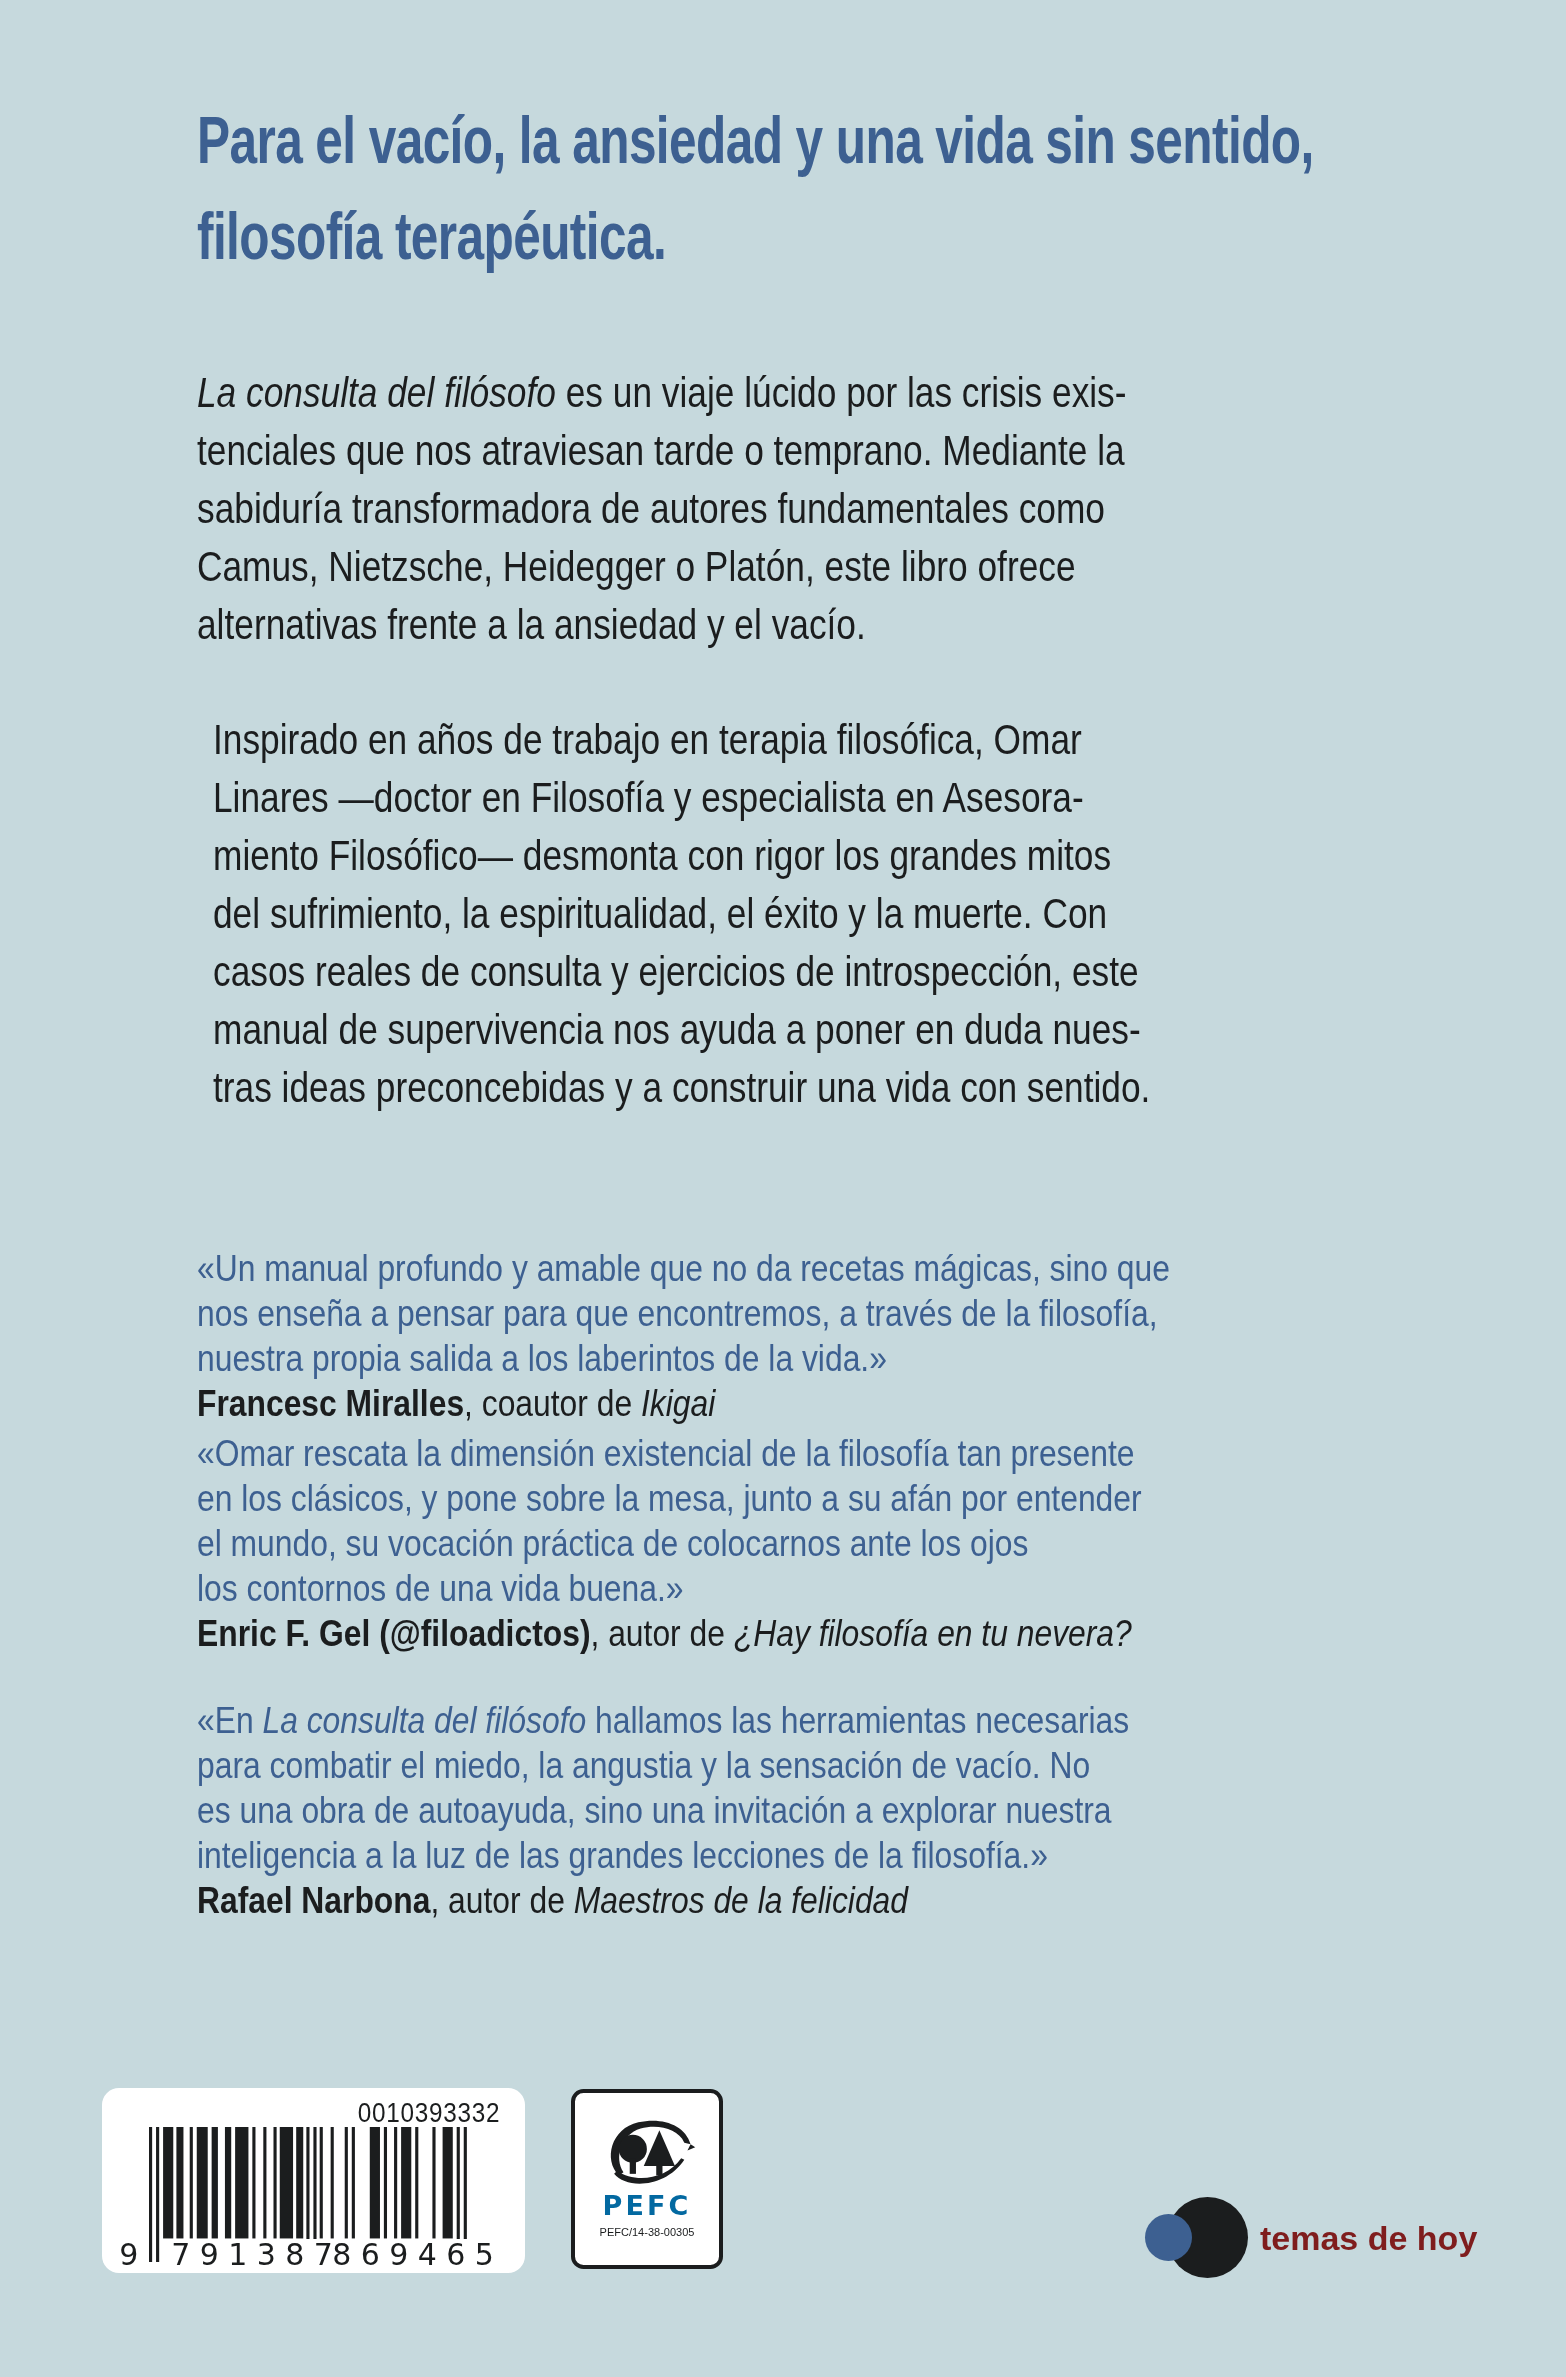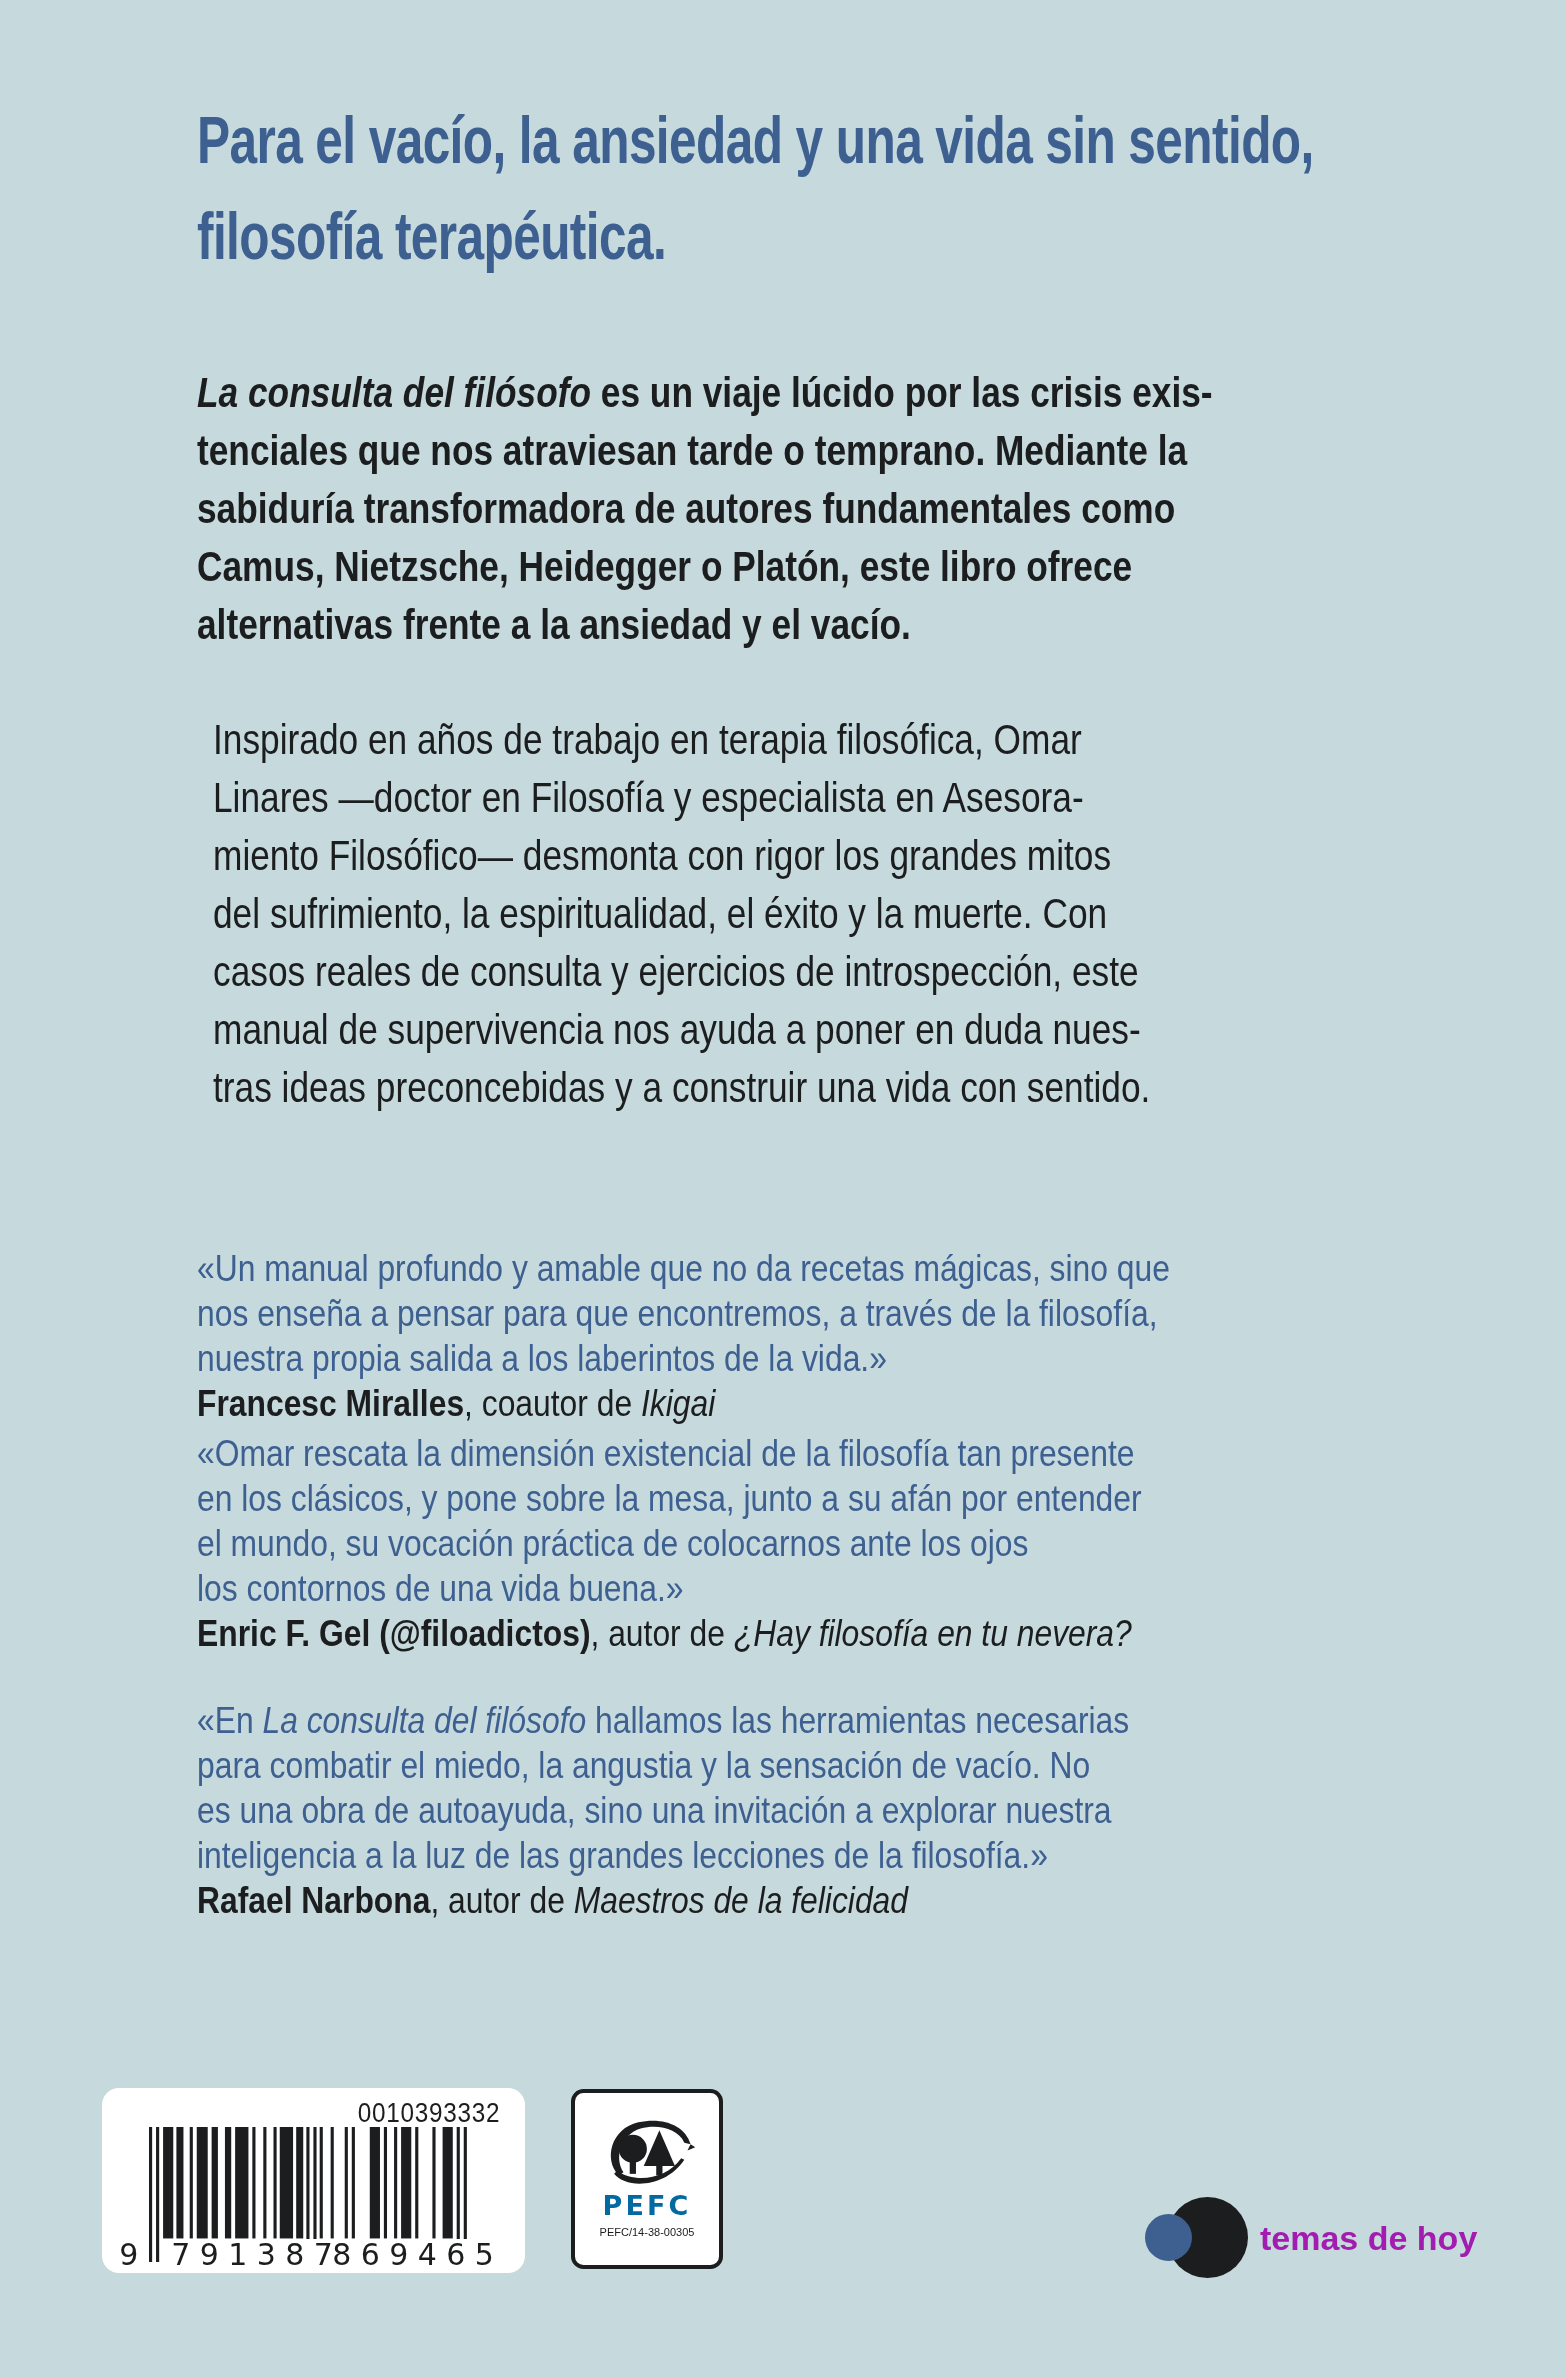--- a/index.html
+++ b/index.html
@@ -194,35 +194,35 @@
       background: #3d6091;
     }
     .pub-name {
       position: absolute;
       left: 132px;
       top: 22px;
       font-family: "Liberation Sans", sans-serif;
       font-weight: 700;
       font-size: 34px;
       line-height: 39px;
-      color: #a21caf;
+      color: #7f1d1d;
       white-space: nowrap;
     }
   </style>
 </head>
 <body>
 
 <div class="cover">
 
   <h1 class="headline">
     <span class="hl-line">Para el vacío, la ansiedad y una vida sin sentido,</span>
     <span class="hl-line">filosofía terapéutica.</span>
   </h1>
 
-  <div class="body-block" style="top:364px;font-weight:bold;">
+  <div class="body-block" style="top:364px;">
     <p class="para">
       <span class="ln"><em>La consulta del filósofo</em><span> es un viaje lúcido por las crisis exis-</span></span>
       <span class="ln">tenciales que nos atraviesan tarde o temprano. Mediante la</span>
       <span class="ln">sabiduría transformadora de autores fundamentales como</span>
       <span class="ln">Camus, Nietzsche, Heidegger o Platón, este libro ofrece</span>
       <span class="ln">alternativas frente a la ansiedad y el vacío.</span>
     </p>
   </div>
 
   <div class="body-block" style="top:711px;margin-left:16px;">

